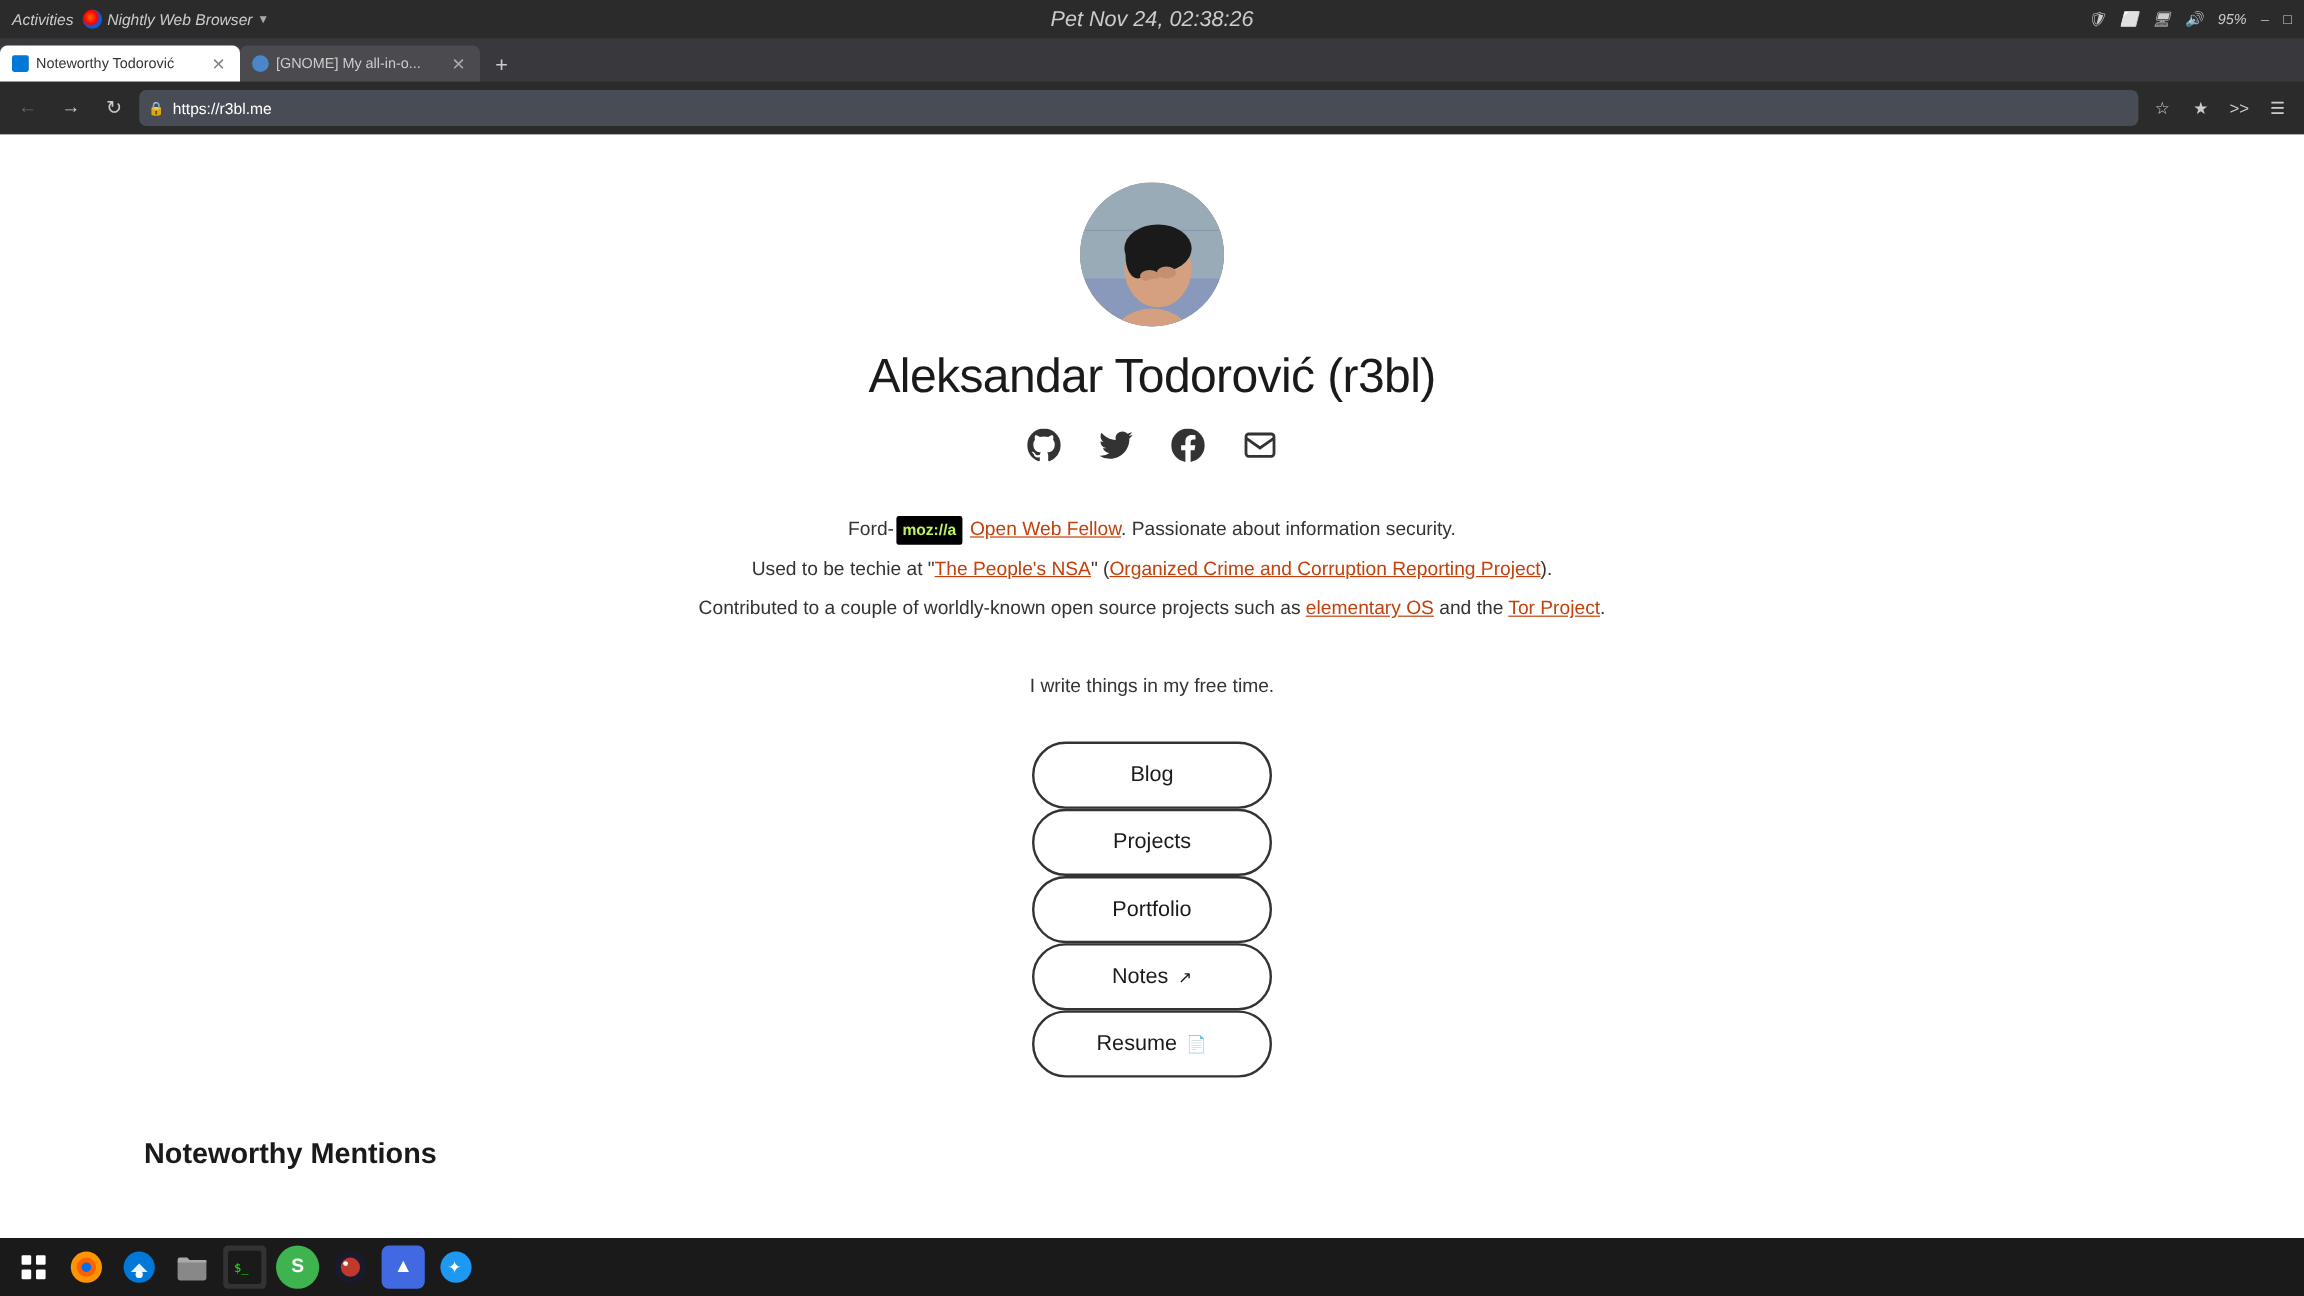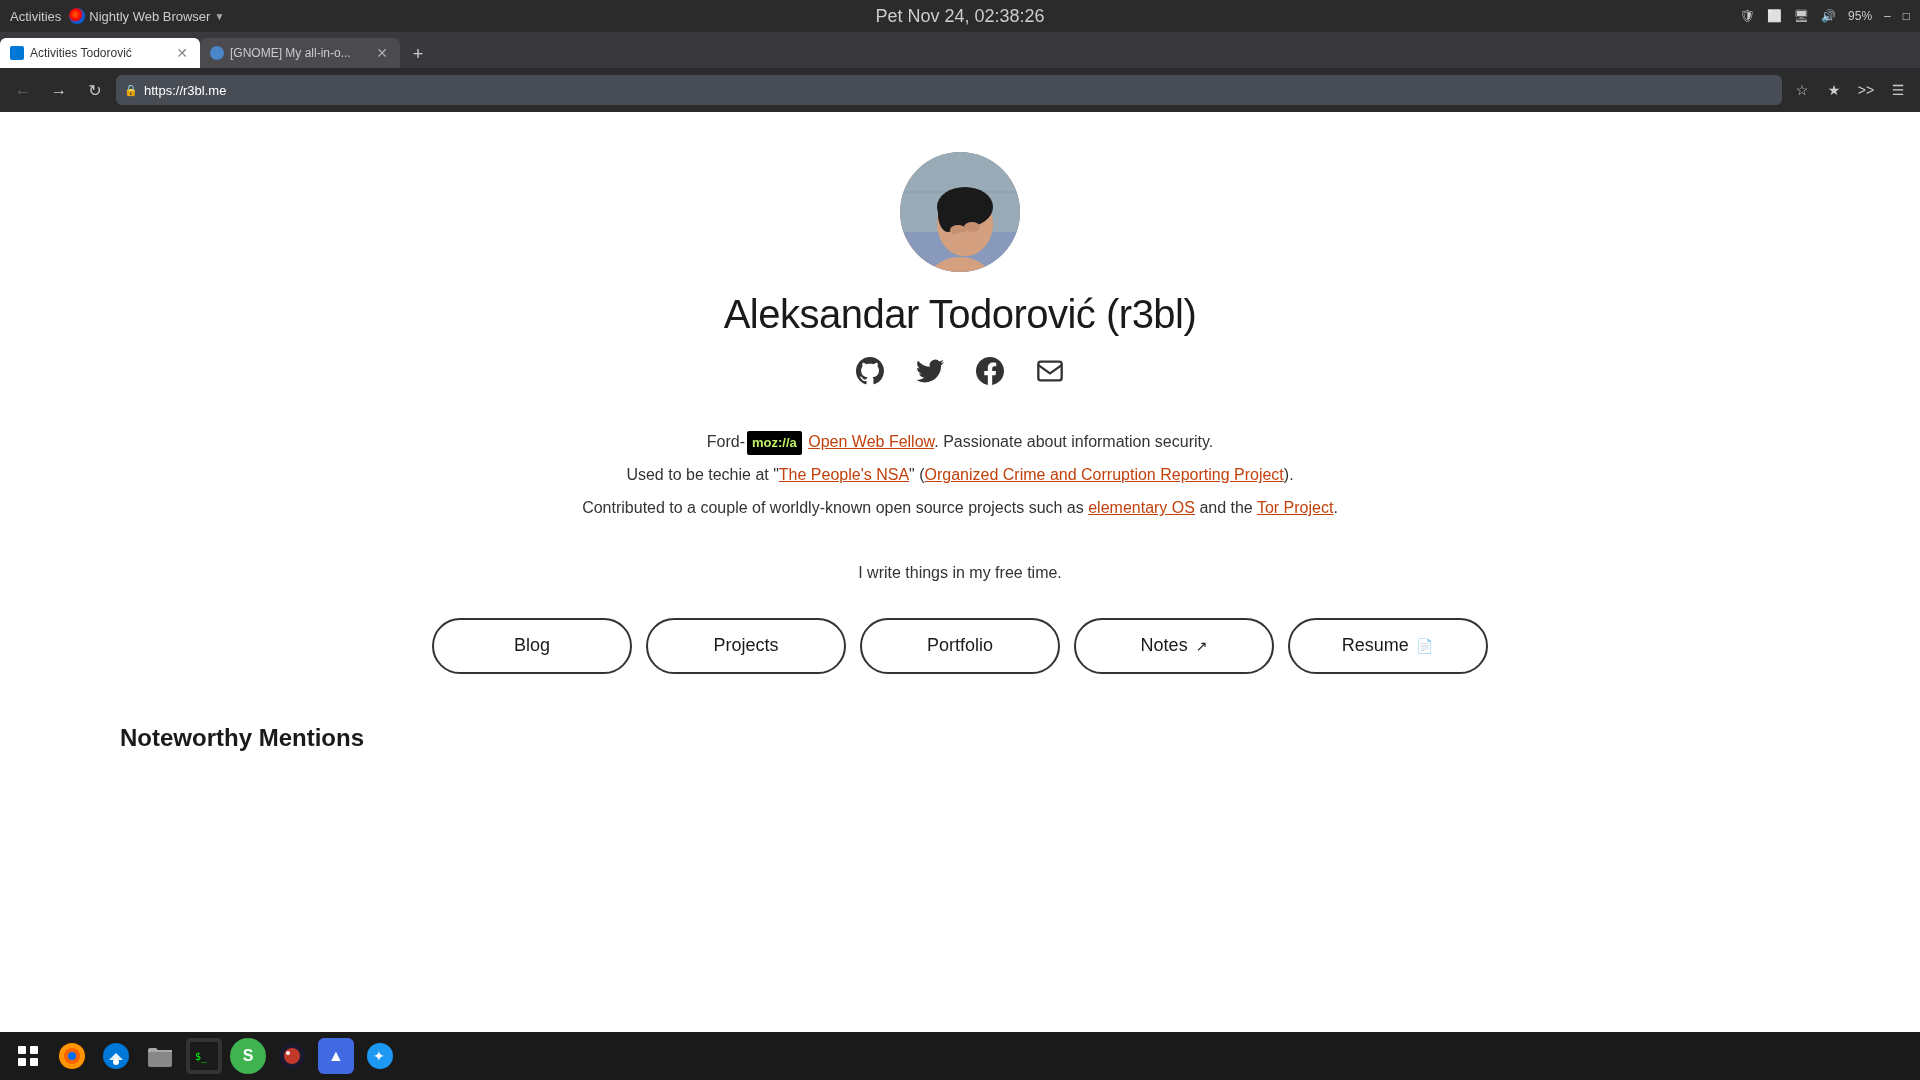--- a/index.html
+++ b/index.html
@@ -8,20 +8,21 @@
     
     .titlebar {
       height: 32px;
       background: #2b2b2b;
       display: flex;
       align-items: center;
       justify-content: space-between;
       padding: 0 10px;
       color: #ccc;
       font-size: 13px;
+      font-style: italic;
     }
     .titlebar-left { display: flex; align-items: center; gap: 8px; }
     .titlebar-center { position: absolute; left: 50%; transform: translateX(-50%); font-size: 18px; color: #ccc; }
     .titlebar-right { display: flex; align-items: center; gap: 12px; font-size: 12px; color: #ccc; margin-left: auto; }
     .activities-btn { color: #ccc; font-size: 13px; cursor: pointer; }
     .browser-name { display: flex; align-items: center; gap: 4px; }
     .browser-icon { width: 16px; height: 16px; background: radial-gradient(circle at 40% 40%, #ff6600, #ff0000 40%, #0060df 60%); border-radius: 50%; }
 
     
     .tabbar {
@@ -175,22 +176,22 @@
 
     .free-time {
       text-align: center;
       font-size: 16px;
       color: #333;
       margin-bottom: 36px;
     }
 
     .nav-buttons {
       display: flex;
-      gap: 14px;
       margin-bottom: 50px;
+      flex-direction: column;
     }
     .nav-button {
       min-width: 200px;
       height: 56px;
       border: 2px solid #333;
       border-radius: 30px;
       background: white;
       font-size: 18px;
       color: #1a1a1a;
       cursor: pointer;
@@ -256,21 +257,21 @@
     <span>🔊</span>
     <span>95%</span>
     <span>–</span>
     <span>□</span>
   </div>
 </div>
 
 <div class="tabbar">
   <div class="tab">
     <div class="tab-favicon tab-favicon-blue"></div>
-    <span class="tab-label">Activities Todorović</span>
+    <span class="tab-label">Noteworthy Todorović</span>
     <span class="tab-close">✕</span>
   </div>
   <div class="tab inactive">
     <div class="tab-favicon tab-favicon-gnome"></div>
     <span class="tab-label">[GNOME] My all-in-o...</span>
     <span class="tab-close">✕</span>
   </div>
   <div class="new-tab-btn">+</div>
 </div>
 

